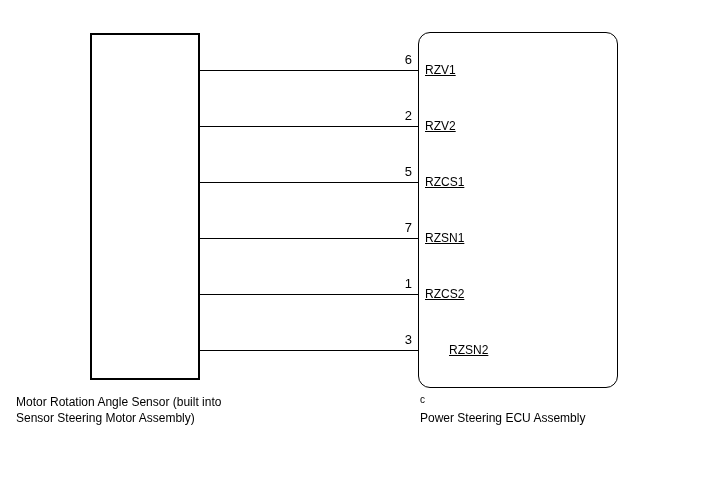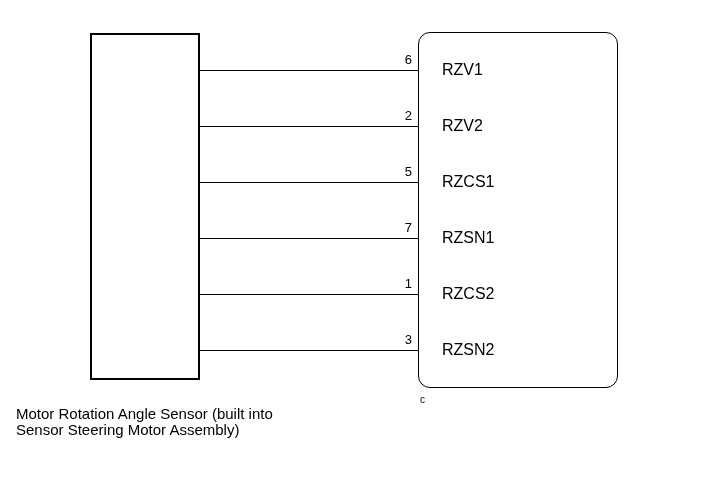--- a/index.html
+++ b/index.html
@@ -60,35 +60,35 @@
     font-size: 13px;
     line-height: 13px;
     color: #000000;
     right: auto;
     left: 384px;
   }
 
   
   .signal-label {
     position: absolute;
-    left: 442px;
-    font-size: 16px;
+    left: 425px;
+    font-size: 12px;
     line-height: 14px;
     color: #000000;
     white-space: nowrap;
+    text-decoration: underline;
   }
 
   
   .caption {
     position: absolute;
-    font-size: 15px;
+    font-size: 12px;
     line-height: 16px;
     color: #000000;
     white-space: nowrap;
-    margin-top: 12px;
   }
   .caption-sensor {
     left: 16px;
     top: 394px;
   }
   .caption-ecu {
     left: 420px;
     top: 410px;
   }
   .ecu-marker {
@@ -121,24 +121,25 @@
       <div class="pin-number" style="top: 165px;">5</div>
       <div class="signal-label" style="top: 175px;">RZCS1</div>
       <div class="wire" style="top: 238px;"></div>
       <div class="pin-number" style="top: 221px;">7</div>
       <div class="signal-label" style="top: 231px;">RZSN1</div>
       <div class="wire" style="top: 294px;"></div>
       <div class="pin-number" style="top: 277px;">1</div>
       <div class="signal-label" style="top: 287px;">RZCS2</div>
       <div class="wire" style="top: 350px;"></div>
       <div class="pin-number" style="top: 333px;">3</div>
-      <div class="signal-label" style="top: 343px;">RZSN2</div>
+      <div class="signal-label" style="top: 343px; margin-left: 24px;">RZSN2</div>
     </div>
 
   <div class="caption caption-sensor">
     <span class="caption-line">Motor Rotation Angle Sensor (built into</span>
     <span class="caption-line">Sensor Steering Motor Assembly)</span>
   </div>
 
   <div class="ecu-marker">c</div>
 
+  <div class="caption caption-ecu">Power Steering ECU Assembly</div>
 
 </div>
 
 </body></html>

